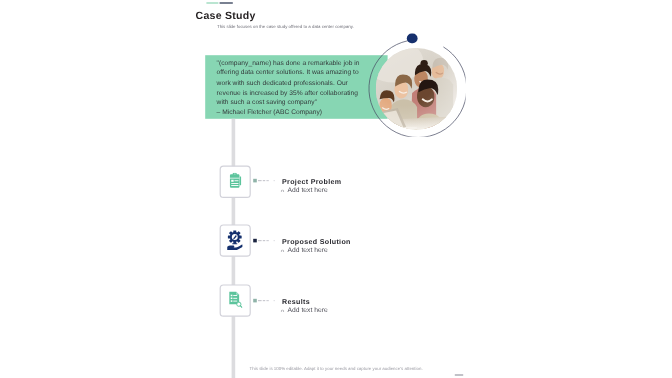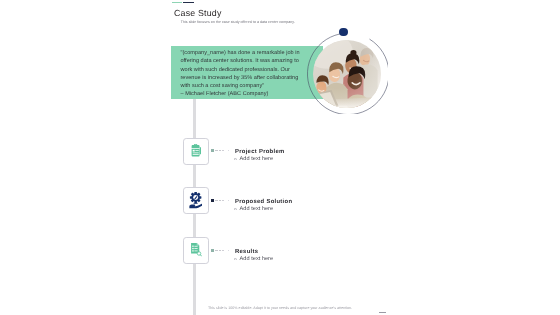--- a/index.html
+++ b/index.html
@@ -5,21 +5,21 @@
   html,body{margin:0;padding:0;}
   body{width:560px;height:315px;background:#ffffff;font-family:"Liberation Sans",sans-serif;overflow:hidden;
        -webkit-font-smoothing:antialiased;text-rendering:geometricPrecision;}
   .slide{position:absolute;left:0;top:0;width:560px;height:315px;background:#fff;}
 
   
   .rule{position:absolute;height:1.5px;border-radius:0;}
   .rule-teal{left:171.7px;top:1.6px;width:9.9px;background:#8ed4b4;}
   .rule-navy{left:183.3px;top:1.6px;width:11.2px;background:#222d49;}
 
-  .title{position:absolute;left:174px;top:9.4px;font-size:8.8px;font-weight:400;color:#231f20;
+  .title{position:absolute;left:163px;top:9.4px;font-size:8.8px;font-weight:700;color:#231f20;
          letter-spacing:0.2px;line-height:9px;}
   .subtitle{position:absolute;left:180.8px;top:19.9px;font-size:3.62px;color:#6f6f78;letter-spacing:0.02px;}
 
   
   .quote{position:absolute;left:171px;top:45.5px;width:152px;height:53.5px;background:#87d6b3;}
   .quote-text{position:absolute;left:180.5px;top:49.2px;width:124px;font-size:5.55px;line-height:8.2px;
               color:#333a3b;letter-spacing:0.02px;}
 
   
   .photo-wrap{position:absolute;left:306.4px;top:32.7px;width:81.6px;height:81.6px;}

